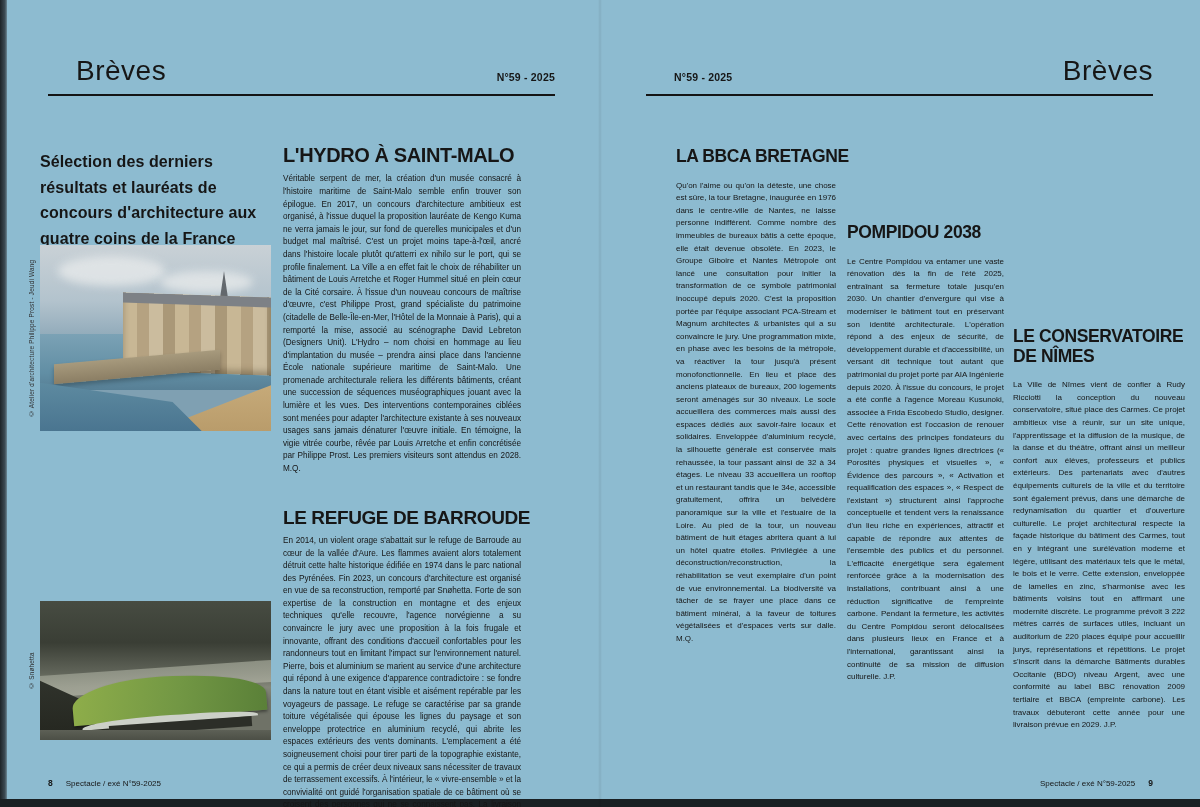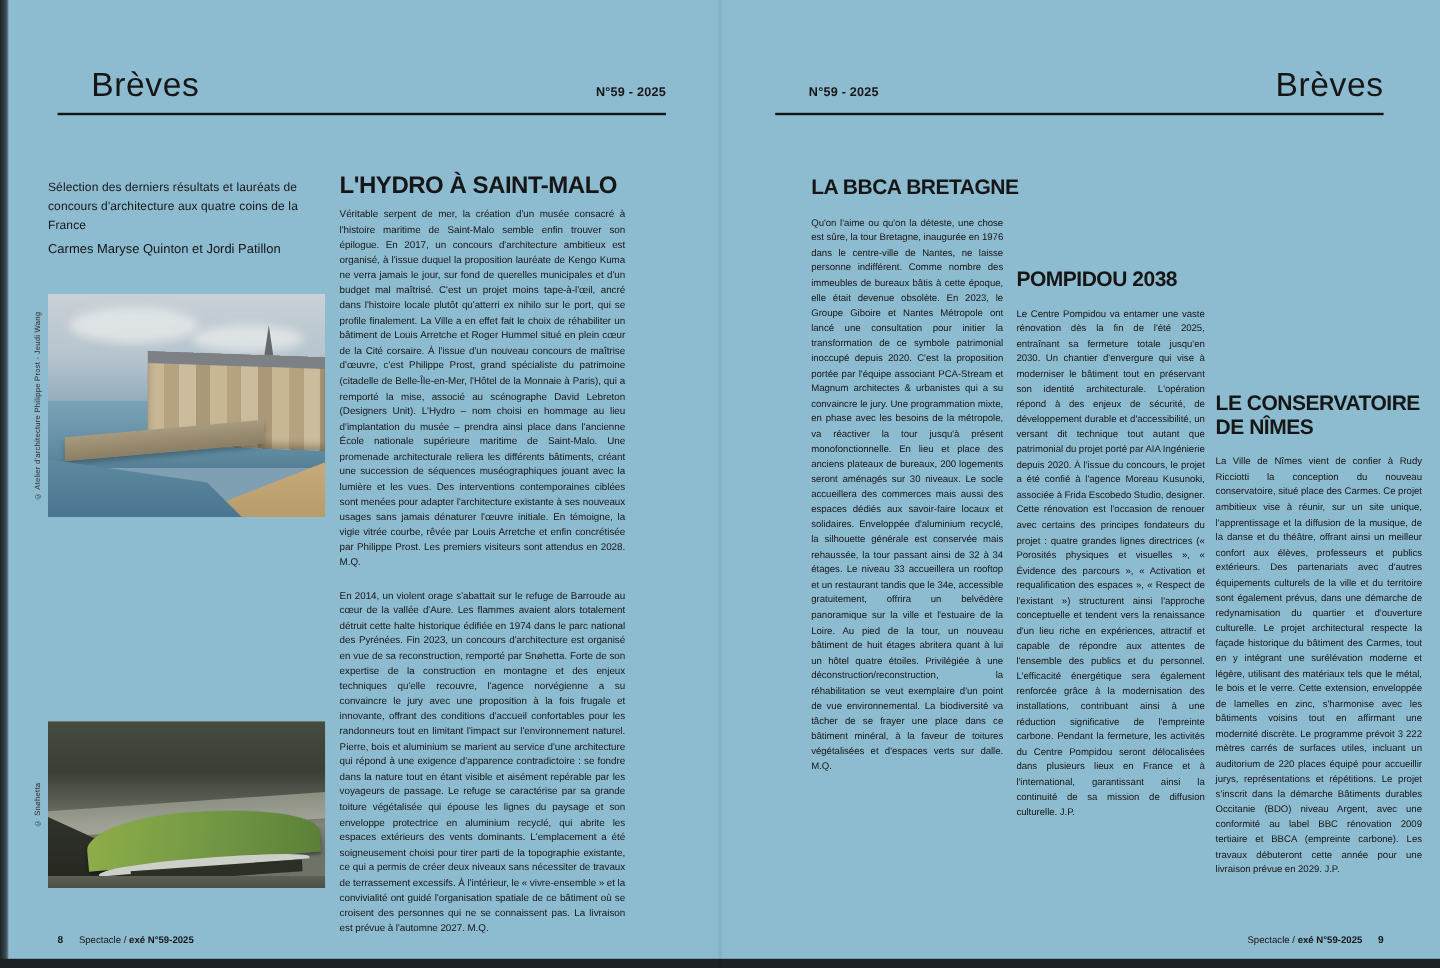--- a/index.html
+++ b/index.html
@@ -18,21 +18,21 @@
   
   .hdr{position:absolute;top:57px;width:507px;display:flex;justify-content:space-between;
        align-items:flex-end;border-bottom:2px solid #141414;padding-bottom:9px;}
   .hdr.left{left:48px;}
   .hdr.right{left:646px;}
   .wordmark{font-size:28px;font-weight:normal;letter-spacing:.5px;line-height:1;margin-left:28px;}
   .issue{font-size:10.5px;font-weight:bold;letter-spacing:.2px;padding-bottom:2px;margin-left:28px;}
 
   
   .intro{position:absolute;left:40px;top:149px;width:234px;}
-  .standfirst{font-weight:normal;font-size:10px;line-height:1.6;letter-spacing:.1px;}
+  .standfirst{font-weight:bold;font-size:16px;line-height:1.6;letter-spacing:.1px;}
   .byline{font-size:10.8px;line-height:1.6;margin-top:3px;}
 
   
   .photo{position:absolute;overflow:hidden;background:#9db4c0;}
   .photo1{left:40px;top:245px;width:231px;height:186px;}
   .photo2{left:40px;top:601px;width:231px;height:139px;}
   .credit{position:absolute;writing-mode:vertical-rl;transform:rotate(180deg);
     font-size:6.4px;color:#2e2e2e;letter-spacing:.2px;display:flex;align-items:center;justify-content:center;}
   .credit1{left:28px;top:245px;height:186px;}
   .credit2{left:28px;top:601px;height:139px;}
@@ -83,21 +83,21 @@
   .sig{font-weight:normal;}
   .gap{height:15px;}
   .col2 .body,.col3 .body,.col4 .body{font-size:8px;}
   .after-title{margin-top:13px;}
 
   
   .footer{position:absolute;bottom:19px;font-size:8px;display:flex;gap:13px;align-items:baseline;}
   .footer.left{left:48px;}
   .footer.right{right:47px;}
   .pagenum{font-weight:bold;font-size:8.5px;}
-  .ft-issue{font-weight:bold;}
+  .ft-issue{font-weight:normal;}
 </style>
 </head>
 <body>
 
 <div class="canvas">
   <div class="edge-left"></div>
   <div class="edge-bottom"></div>
   <div class="fold"></div>
 
   <div class="hdr left">
@@ -136,20 +136,21 @@
     <div class="p2-roof"></div>
     <div class="p2-fascia"></div>
     <div class="p2-base"></div>
     <div class="p2-ground"></div>
   </div>
 
   <div class="col" style="left:283px;top:128px;width:238px;">
     <h2 class="a-title t-lg">L'HYDRO À SAINT-MALO</h2>
     <p class="body"><span>Véritable serpent de mer, la création d'un musée consacré à l'histoire maritime de Saint-Malo semble enfin trouver son épilogue. En 2017, un concours d'architecture ambitieux est organisé, à l'issue duquel la proposition lauréate de Kengo Kuma ne verra jamais le jour, sur fond de querelles municipales et d'un budget mal maîtrisé. C'est un projet moins tape-à-l'œil, ancré dans l'histoire locale plutôt qu'atterri ex nihilo sur le port, qui se profile finalement. La Ville a en effet fait le choix de réhabiliter un bâtiment de Louis Arretche et Roger Hummel situé en plein cœur de la Cité corsaire. À l'issue d'un nouveau concours de maîtrise d'œuvre, c'est Philippe Prost, grand spécialiste du patrimoine (citadelle de Belle-Île-en-Mer, l'Hôtel de la Monnaie à Paris), qui a remporté la mise, associé au scénographe David Lebreton (Designers Unit). L'Hydro – nom choisi en hommage au lieu d'implantation du musée – prendra ainsi place dans l'ancienne École nationale supérieure maritime de Saint-Malo. Une promenade architecturale reliera les différents bâtiments, créant une succession de séquences muséographiques jouant avec la lumière et les vues. Des interventions contemporaines ciblées sont menées pour adapter l'architecture existante à ses nouveaux usages sans jamais dénaturer l'œuvre initiale. En témoigne, la vigie vitrée courbe, rêvée par Louis Arretche et enfin concrétisée par Philippe Prost. Les premiers visiteurs sont attendus en 2028.</span> <span class="sig">M.Q.</span></p>
     <div class="gap"></div>
+    <h2 class="a-title t-lg" style="font-size:19px;">LE REFUGE DE BARROUDE</h2>
     <p class="body"><span>En 2014, un violent orage s'abattait sur le refuge de Barroude au cœur de la vallée d'Aure. Les flammes avaient alors totalement détruit cette halte historique édifiée en 1974 dans le parc national des Pyrénées. Fin 2023, un concours d'architecture est organisé en vue de sa reconstruction, remporté par Snøhetta. Forte de son expertise de la construction en montagne et des enjeux techniques qu'elle recouvre, l'agence norvégienne a su convaincre le jury avec une proposition à la fois frugale et innovante, offrant des conditions d'accueil confortables pour les randonneurs tout en limitant l'impact sur l'environnement naturel. Pierre, bois et aluminium se marient au service d'une architecture qui répond à une exigence d'apparence contradictoire : se fondre dans la nature tout en étant visible et aisément repérable par les voyageurs de passage. Le refuge se caractérise par sa grande toiture végétalisée qui épouse les lignes du paysage et son enveloppe protectrice en aluminium recyclé, qui abrite les espaces extérieurs des vents dominants. L'emplacement a été soigneusement choisi pour tirer parti de la topographie existante, ce qui a permis de créer deux niveaux sans nécessiter de travaux de terrassement excessifs. À l'intérieur, le « vivre-ensemble » et la convivialité ont guidé l'organisation spatiale de ce bâtiment où se croisent des personnes qui ne se connaissent pas. La livraison est prévue à l'automne 2027.</span> <span class="sig">M.Q.</span></p>
   </div>
 
   <div class="col col2" style="left:676px;top:131px;width:160px;">
     <h2 class="a-title t-md">LA BBCA BRETAGNE</h2>
     <p class="body after-title"><span>Qu'on l'aime ou qu'on la déteste, une chose est sûre, la tour Bretagne, inaugurée en 1976 dans le centre-ville de Nantes, ne laisse personne indifférent. Comme nombre des immeubles de bureaux bâtis à cette époque, elle était devenue obsolète. En 2023, le Groupe Giboire et Nantes Métropole ont lancé une consultation pour initier la transformation de ce symbole patrimonial inoccupé depuis 2020. C'est la proposition portée par l'équipe associant PCA-Stream et Magnum architectes &amp; urbanistes qui a su convaincre le jury. Une programmation mixte, en phase avec les besoins de la métropole, va réactiver la tour jusqu'à présent monofonctionnelle. En lieu et place des anciens plateaux de bureaux, 200 logements seront aménagés sur 30 niveaux. Le socle accueillera des commerces mais aussi des espaces dédiés aux savoir-faire locaux et solidaires. Enveloppée d'aluminium recyclé, la silhouette générale est conservée mais rehaussée, la tour passant ainsi de 32 à 34 étages. Le niveau 33 accueillera un rooftop et un restaurant tandis que le 34e, accessible gratuitement, offrira un belvédère panoramique sur la ville et l'estuaire de la Loire. Au pied de la tour, un nouveau bâtiment de huit étages abritera quant à lui un hôtel quatre étoiles. Privilégiée à une déconstruction/reconstruction, la réhabilitation se veut exemplaire d'un point de vue environnemental. La biodiversité va tâcher de se frayer une place dans ce bâtiment minéral, à la faveur de toitures végétalisées et d'espaces verts sur dalle.</span> <span class="sig">M.Q.</span></p>
   </div>
 
   <div class="col col3" style="left:847px;top:207px;width:157px;">
     <h2 class="a-title t-md">POMPIDOU 2038</h2>

